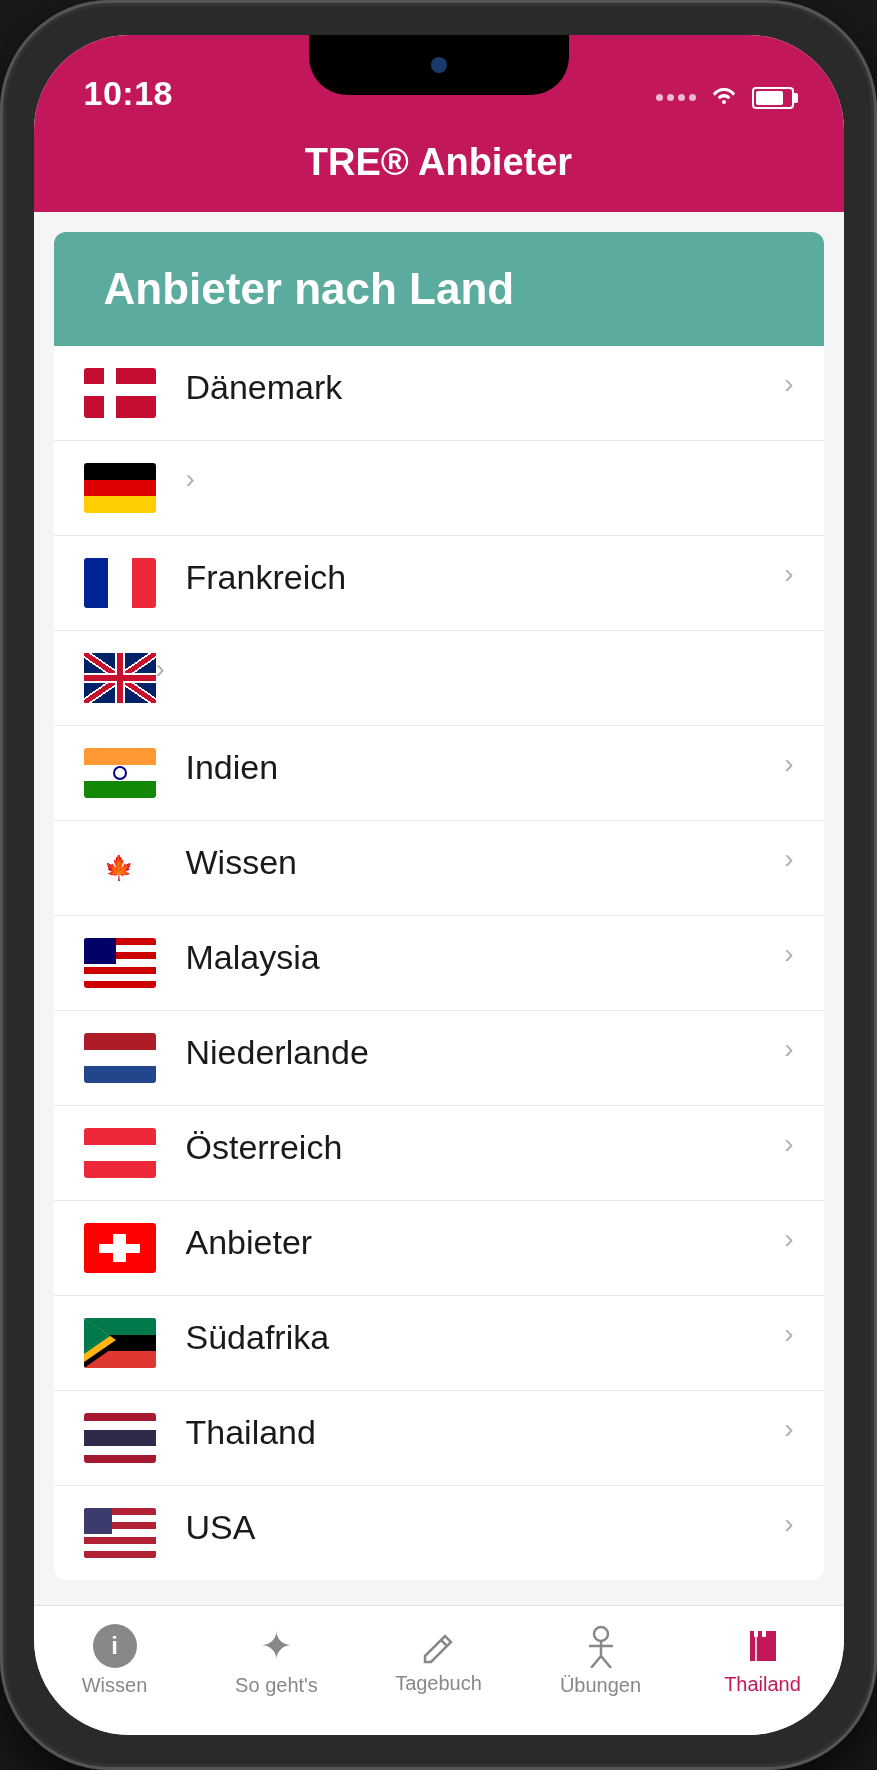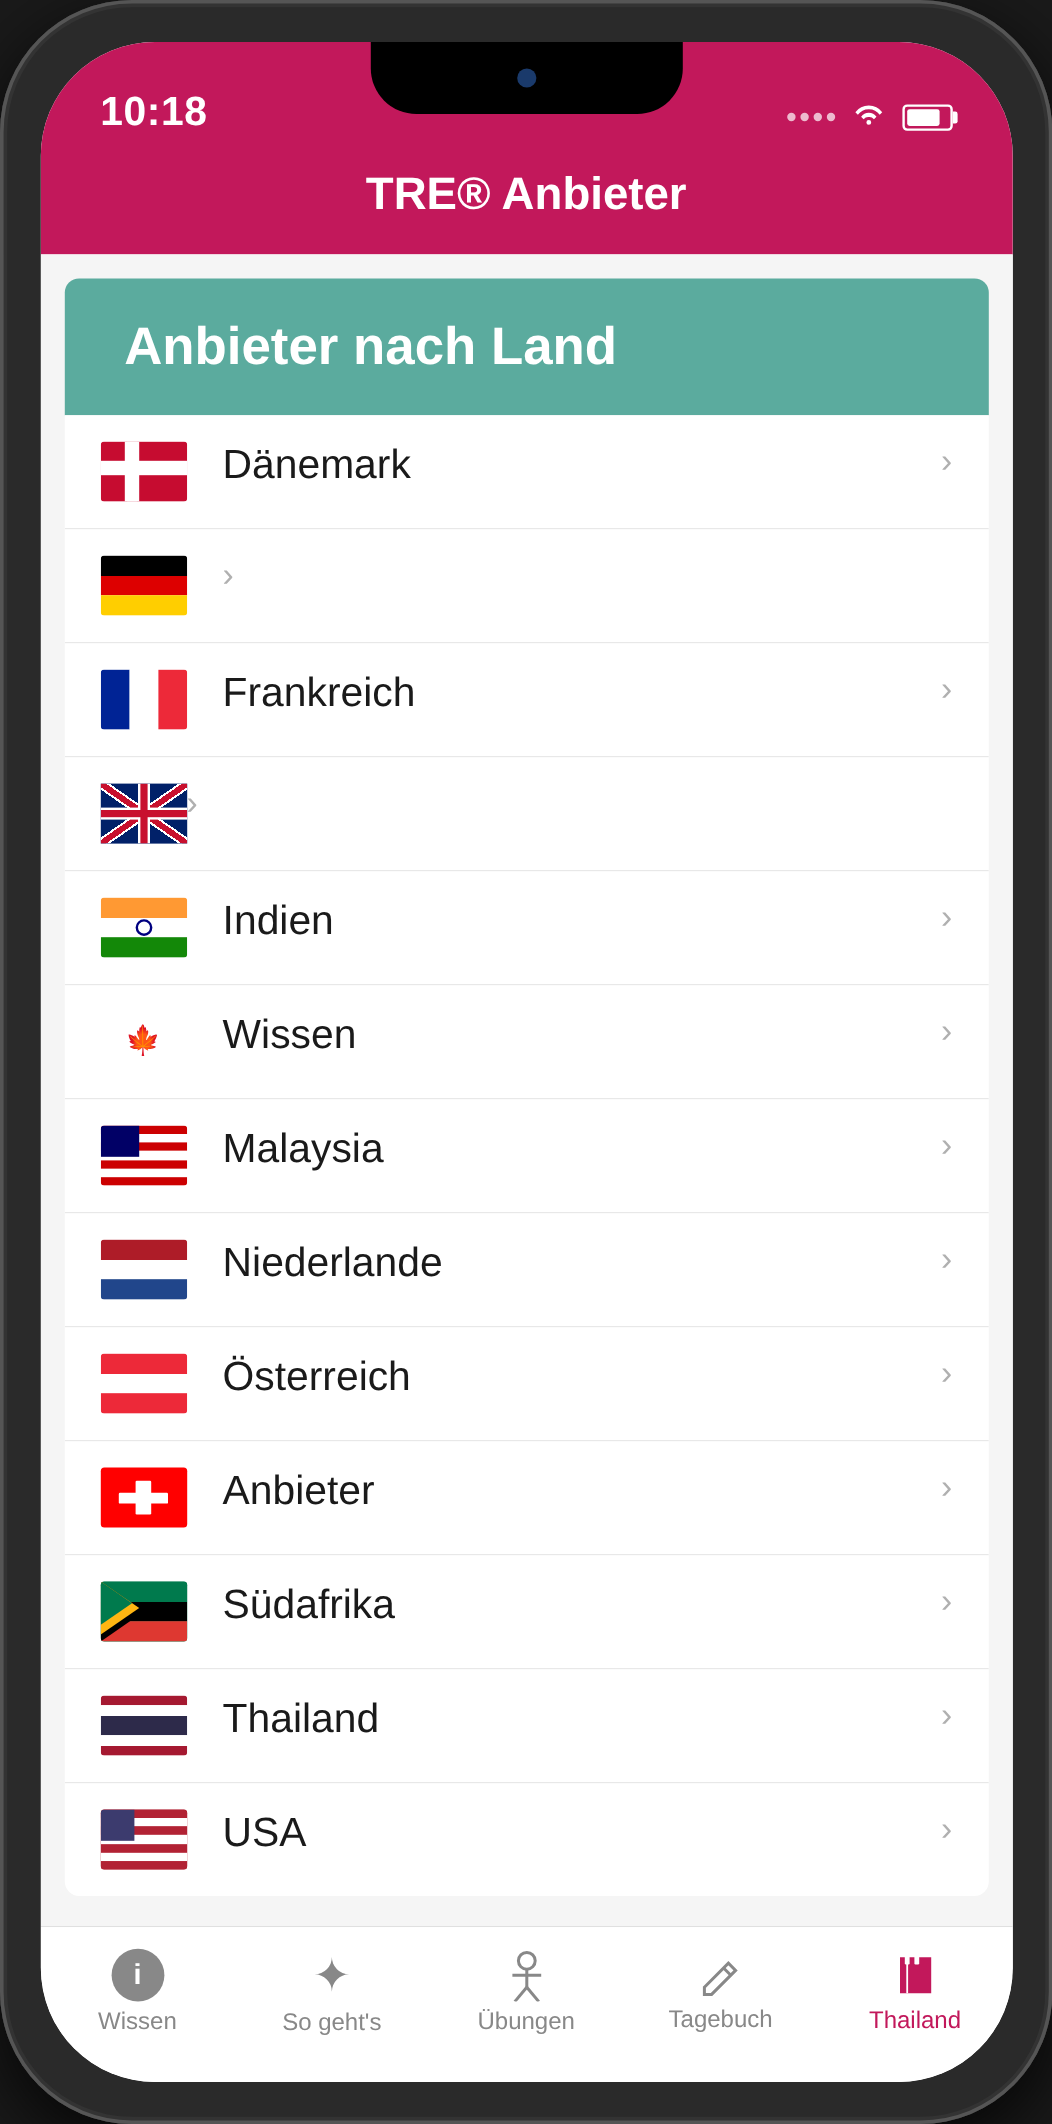--- a/index.html
+++ b/index.html
@@ -613,39 +613,39 @@
         </div>
         <span class="tab-label">Wissen</span>
       </div>
 
       <div class="tab-item">
         <span style="font-size:38px;color:#888;">✦</span>
         <span class="tab-label">So geht's</span>
       </div>
 
       <div class="tab-item">
+        <svg width="36" height="40" viewBox="0 0 36 40" fill="none">
+          <path d="M4 30 L24 10 L30 16 L10 36 L4 36 Z" stroke="#888" stroke-width="2.5" fill="none"></path>
+          <line x1="20" y1="14" x2="26" y2="20" stroke="#888" stroke-width="2.5"></line>
+        </svg>
+        <span class="tab-label">Tagebuch</span>
+      </div>
+
+      <div class="tab-item">
         <svg width="40" height="44" viewBox="0 0 40 44" fill="none">
           <circle cx="20" cy="10" r="7" stroke="#888" stroke-width="2.5" fill="none"></circle>
           <line x1="20" y1="17" x2="20" y2="32" stroke="#888" stroke-width="2.5"></line>
           <line x1="8" y1="22" x2="32" y2="22" stroke="#888" stroke-width="2.5"></line>
           <line x1="20" y1="32" x2="10" y2="44" stroke="#888" stroke-width="2.5"></line>
           <line x1="20" y1="32" x2="30" y2="44" stroke="#888" stroke-width="2.5"></line>
         </svg>
         <span class="tab-label">Übungen</span>
       </div>
 
       <div class="tab-item">
-        <svg width="36" height="40" viewBox="0 0 36 40" fill="none">
-          <path d="M4 30 L24 10 L30 16 L10 36 L4 36 Z" stroke="#888" stroke-width="2.5" fill="none"></path>
-          <line x1="20" y1="14" x2="26" y2="20" stroke="#888" stroke-width="2.5"></line>
-        </svg>
-        <span class="tab-label">Tagebuch</span>
-      </div>
-
-      <div class="tab-item">
         <svg width="42" height="42" viewBox="0 0 42 42" fill="none">
           <path d="M8 6 L8 36 L34 36 L34 6 Z" fill="#c2185b"></path>
           <path d="M14 6 L14 36" stroke="white" stroke-width="1.5"></path>
           <rect x="12" y="4" width="4" height="8" fill="white" rx="1"></rect>
           <rect x="20" y="4" width="4" height="8" fill="white" rx="1"></rect>
         </svg>
         <span class="tab-label active">Thailand</span>
       </div>
 
     </div>

